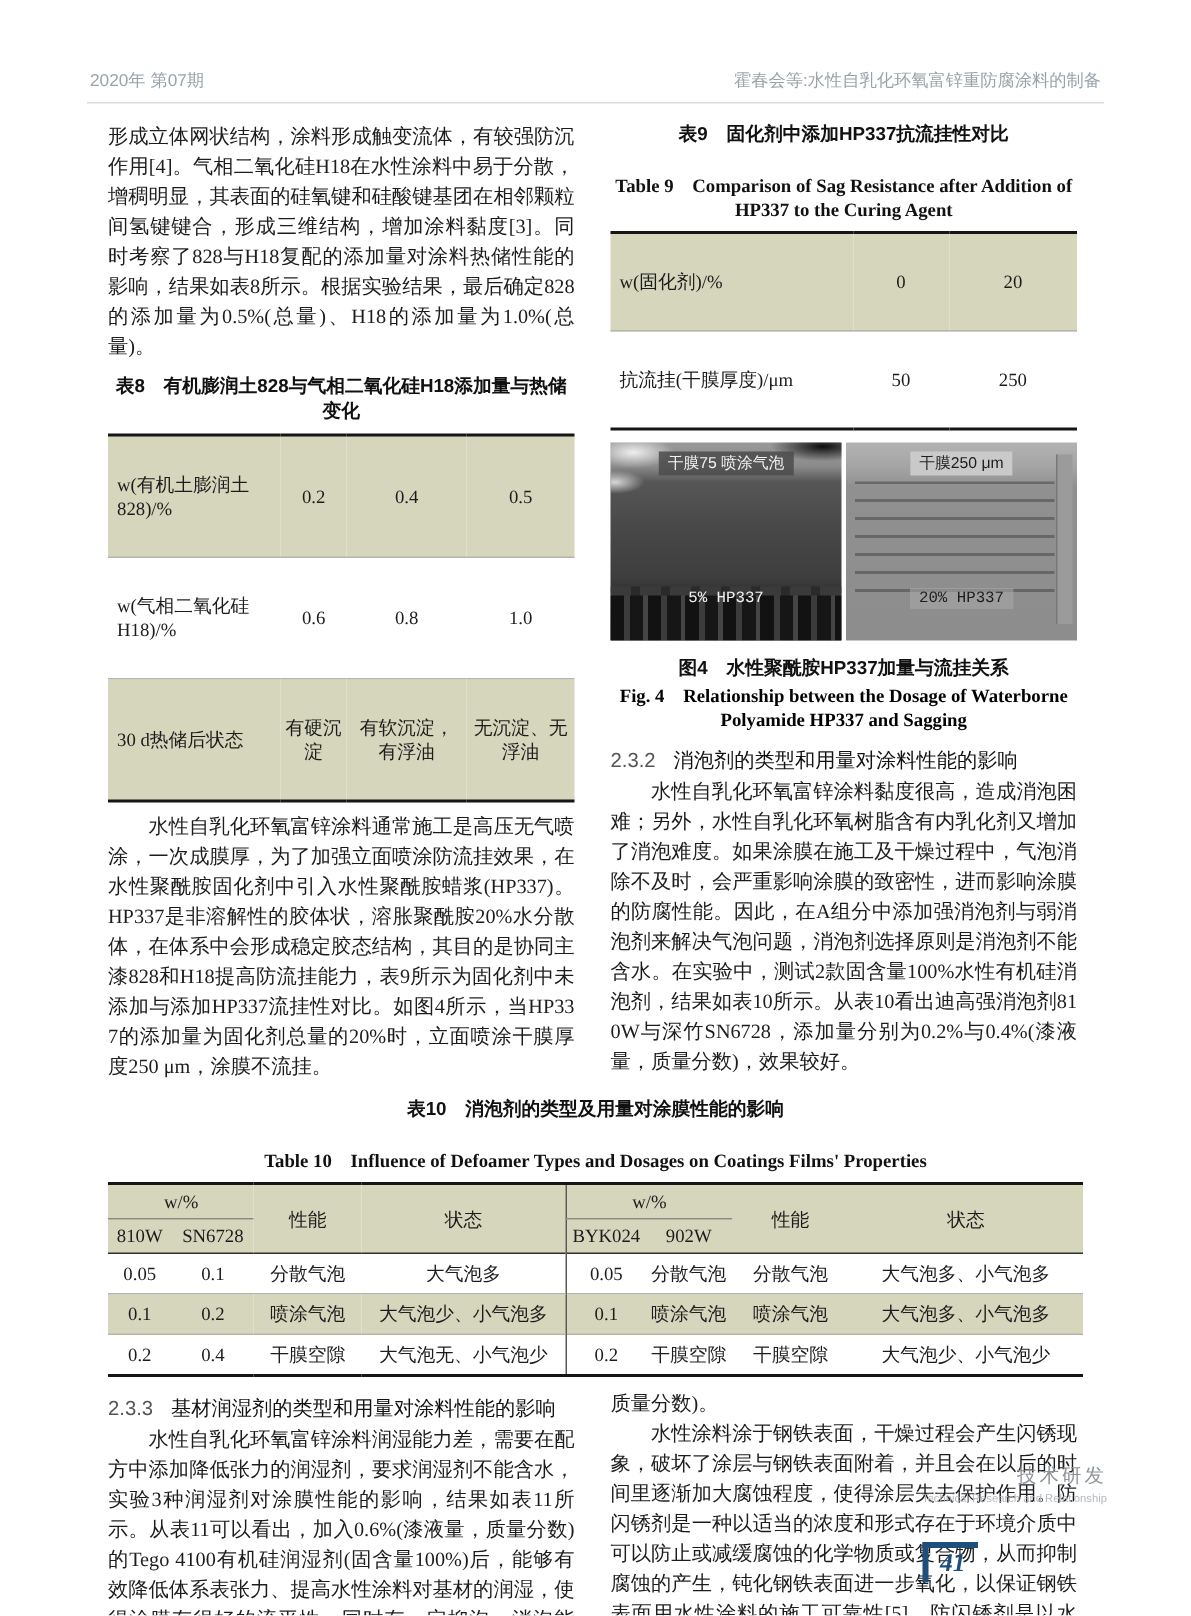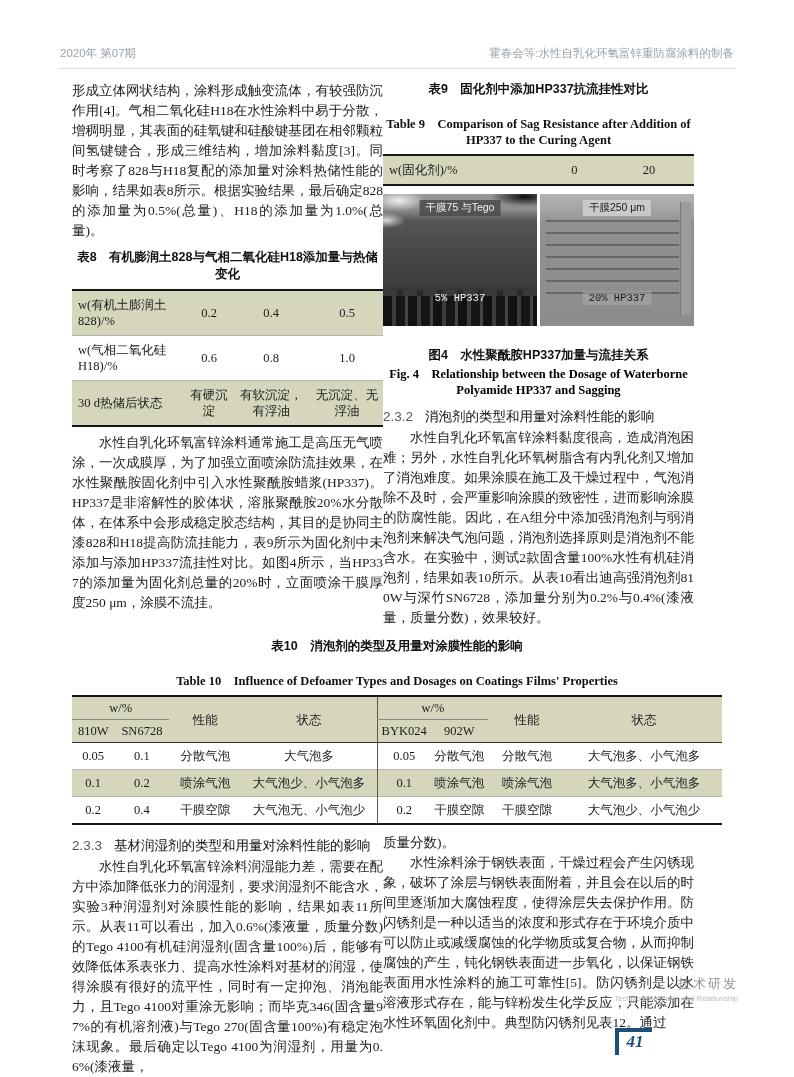--- a/index.html
+++ b/index.html
@@ -13,21 +13,21 @@
   }
   
   .run-head {
     display:flex; justify-content:space-between; align-items:flex-end;
     font-family:"Liberation Sans","DejaVu Sans",sans-serif;
     font-size:11.5px; color:#9aa3ab;
     border-bottom:1px solid #d9dde1; padding:0 2px 7px 2px;
   }
   
   .content { padding:12px 14px 0 14px; }
-  .cols { display:flex; }
+  .cols { display:flex; gap:24px; }
   .col { width:311px; flex:0 0 311px; }
   .para {
     font-size:13.5px; line-height:20px; text-align:justify;
     word-break:break-all;
   }
   .indent { text-indent:2em; }
   .sec-heading {
     font-family:"Liberation Sans","DejaVu Sans",sans-serif;
     font-size:13.5px; line-height:22px; color:#111; margin-top:2px;
   }
@@ -43,21 +43,21 @@
     font-family:"Liberation Serif","DejaVu Serif",serif;
     font-weight:bold; font-size:12.5px; line-height:16px;
     text-align:center; color:#111; margin-top:18px;
   }
   table.t-paper {
     width:100%; border-collapse:collapse; margin-top:6px;
     border-top:2px solid #161616; border-bottom:2px solid #161616;
     font-size:12.5px; line-height:16px;
   }
   table.t-paper td, table.t-paper th {
-    padding:6px 3px; text-align:center; font-weight:normal;
+    padding:24px 3px; text-align:center; font-weight:normal;
     border-top:1px solid #b5b5ae;
   }
   table.t-paper tr:first-child td, table.t-paper tr:first-child th { border-top:none; }
   table.t-paper td.lbl { text-align:left; padding-left:6px; }
   .shaded { background:#d5d6bc; }
   
   table.t10 { font-size:12.5px; }
   table.t10 td, table.t10 th { padding:5px 2px; }
   table.t10 .w-head { border-bottom:1px solid #8a8a80; padding:3px 2px; }
   table.t10 .sub { padding:3px 2px; }
@@ -101,21 +101,21 @@
     font-size:10.5px; white-space:nowrap; padding:1px 6px;
   }
   .ph-top { top:6px; }
   .ph-bottom { bottom:21px;font-family:Liberation Mono, monospace; }
   .lab-dark-bg { background:rgba(75,75,75,.85); color:#f2f2f2; }
   .lab-white { color:#f2f2f2; }
   .lab-light-bg { background:rgba(205,205,205,.9); color:#1d1d1d; }
   .lab-dark { color:#1d1d1d; background:rgba(170,170,170,.55); }
   .fig-cap-cn {
     font-family:"Liberation Sans","DejaVu Sans",sans-serif; font-weight:bold;
-    font-size:12.5px; text-align:center; margin-top:21px; color:#111;
+    font-size:12.5px; text-align:center; margin-top:10px; color:#111;
   }
   .fig-cap-en {
     font-family:"Liberation Serif","DejaVu Serif",serif; font-weight:bold;
     font-size:12.5px; line-height:16px; text-align:center; margin-top:2px; color:#000000;
   }
   
   .t10-block { margin:10px 0 8px 0; }
   
   .footer {
     position:absolute; right:56px; bottom:22px;
@@ -184,30 +184,35 @@
         <div class="tbl-block" style="margin-top:0">
           <div class="tbl-title-cn">表9　固化剂中添加HP337抗流挂性对比</div>
           <div class="tbl-title-en">Table 9　Comparison of Sag Resistance after Addition of HP337 to the Curing Agent</div>
           <table class="t-paper">
             <tbody>
                 <tr class="shaded">
               <td class="lbl" style="width:52%">w(固化剂)/%</td>
               <td>0</td>
               <td>20</td>
             </tr>
+            <tr>
+              <td class="lbl">抗流挂(干膜厚度)/μm</td>
+              <td>50</td>
+              <td>250</td>
+            </tr>
           </tbody>
             </table>
         </div>
 
         <div class="figure">
           <div class="photos">
             <div class="photo photo-left">
               <div class="sag-edge"></div>
               <div class="drips"></div>
-              <span class="ph-label ph-top lab-dark-bg">干膜75 与Tego</span>
+              <span class="ph-label ph-top lab-dark-bg">干膜75 喷涂气泡</span>
               <span class="ph-label ph-bottom lab-white">5% HP337</span>
             </div>
             <div class="photo photo-right">
               <div class="stripes"></div>
               <div class="right-edge"></div>
               <span class="ph-label ph-top lab-light-bg">干膜250 μm</span>
               <span class="ph-label ph-bottom lab-dark">20% HP337</span>
             </div>
           </div>
           <div class="fig-cap-cn">图4　水性聚酰胺HP337加量与流挂关系</div>

